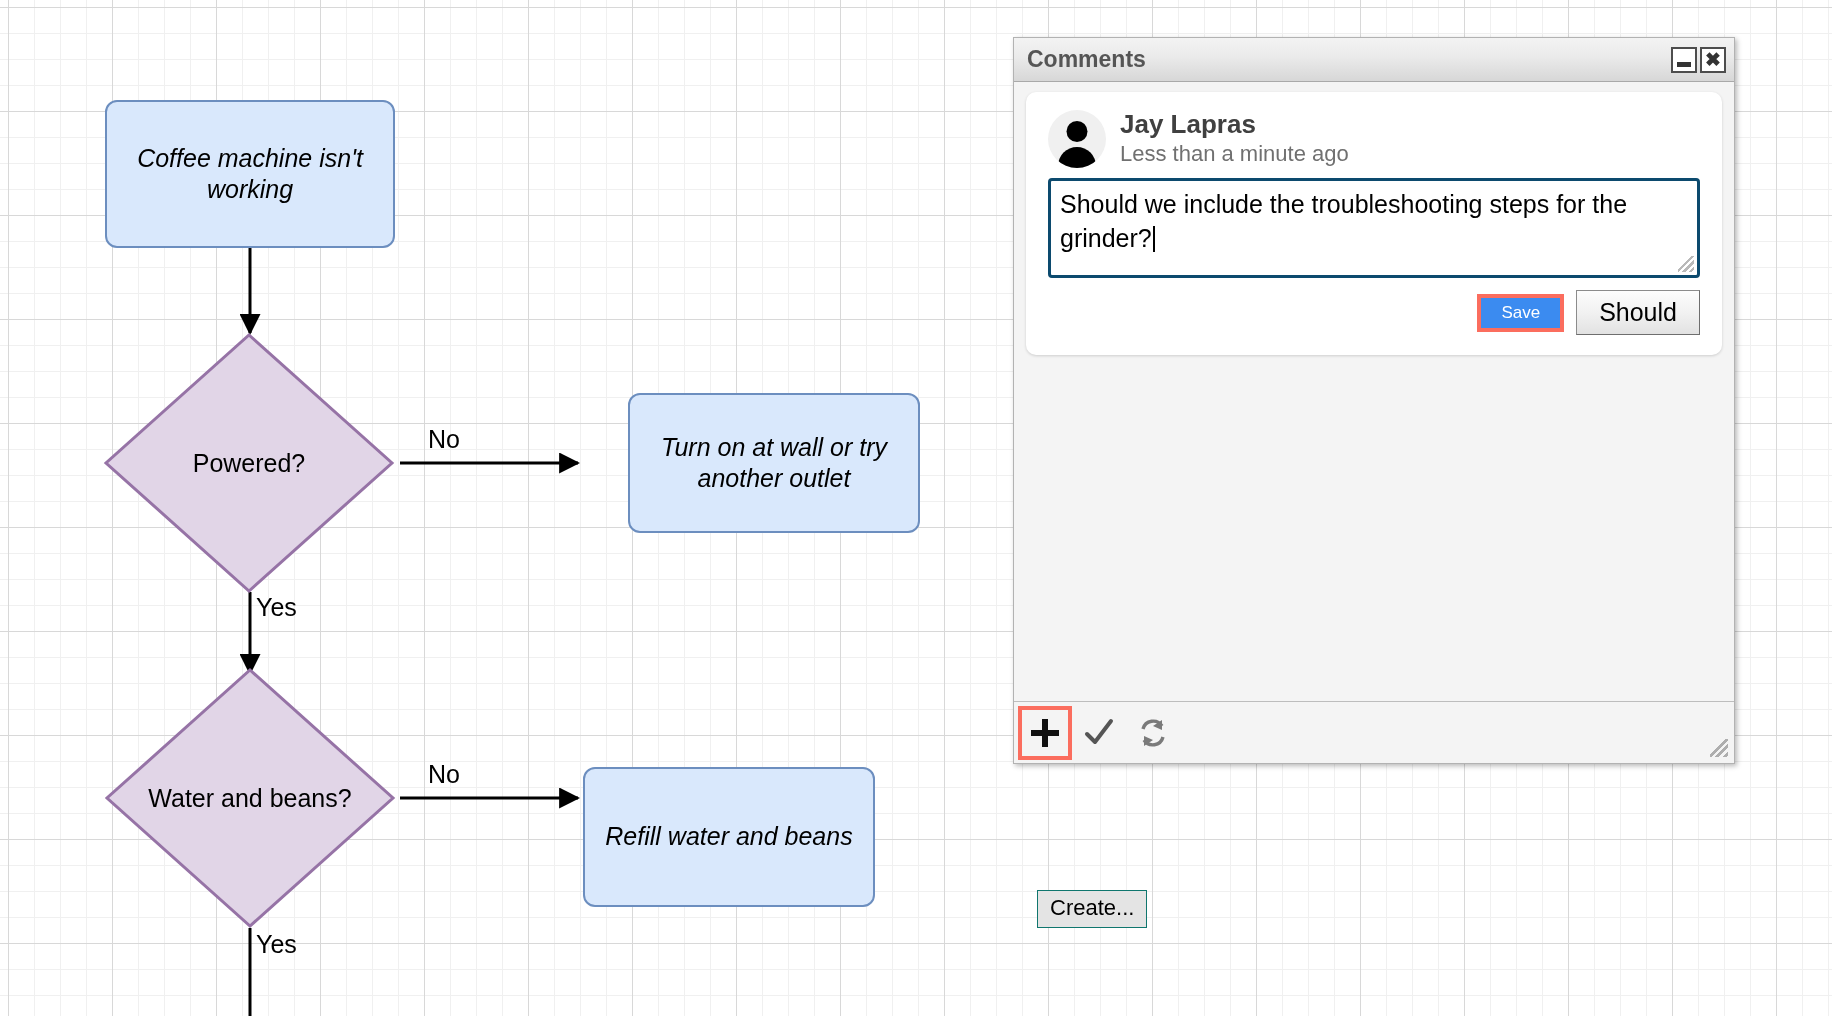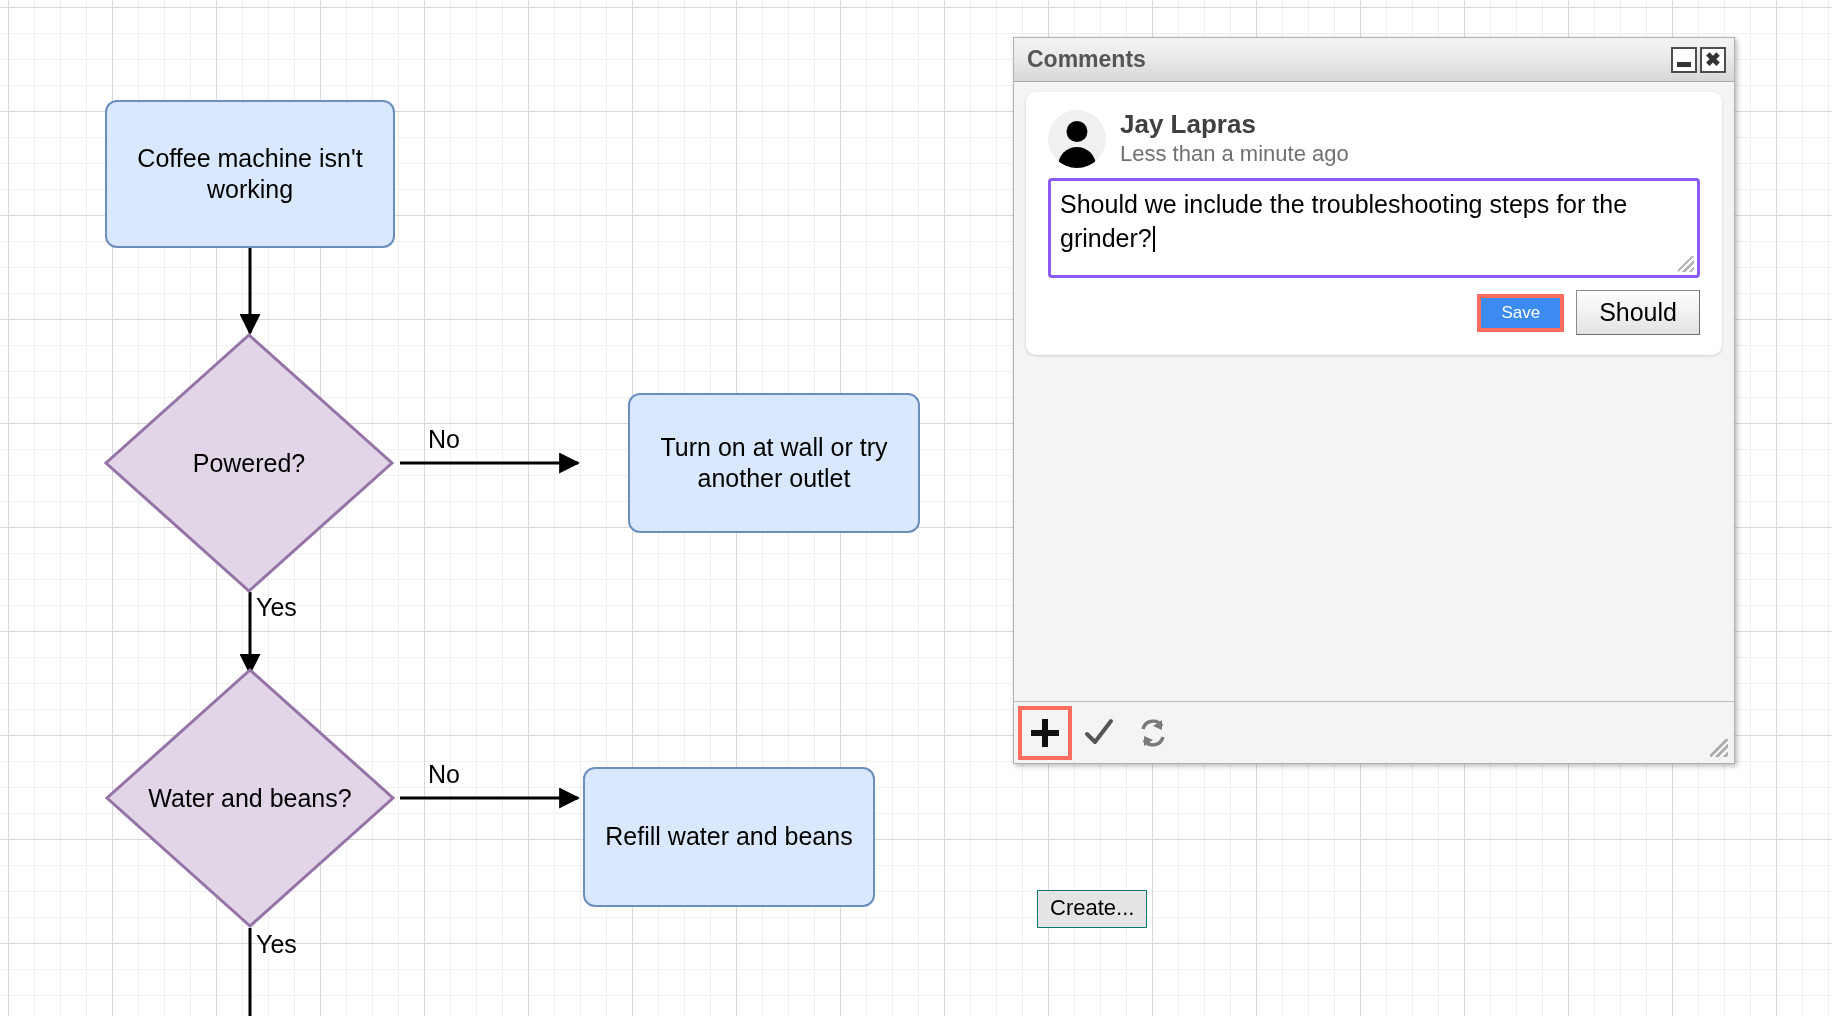--- a/index.html
+++ b/index.html
@@ -39,20 +39,21 @@
     text-align: center;
     color: #000000;
     line-height: 1.25;
   }
   .box {
     background: #d9e8fc;
     border: 2px solid #6c8ebf;
     border-radius: 12px;
     font-size: 25px;
     padding: 4px 12px;
+    font-style: italic;
   }
   .diamond-wrap { position: absolute; }
   .diamond-wrap svg { position: absolute; left: 0; top: 0; overflow: visible; }
   .diamond-label {
     position: absolute;
     left: 0; top: 0;
     width: 100%; height: 100%;
     display: flex;
     align-items: center;
     justify-content: center;
@@ -178,21 +179,21 @@
     line-height: 1.15;
   }
   .timestamp {
     font-size: 22px;
     color: #707070;
     line-height: 1.25;
   }
   .comment-textarea {
     width: 100%;
     min-height: 100px;
-    border: 3px solid #8b5cf6;
+    border: 3px solid #0c4a6e;
     border-radius: 4px;
     background: #ffffff;
     font-family: "Liberation Sans", sans-serif;
     font-size: 25px;
     color: #000;
     line-height: 1.35;
     padding: 7px 9px;
     box-sizing: border-box;
     position: relative;
     outline: none;

